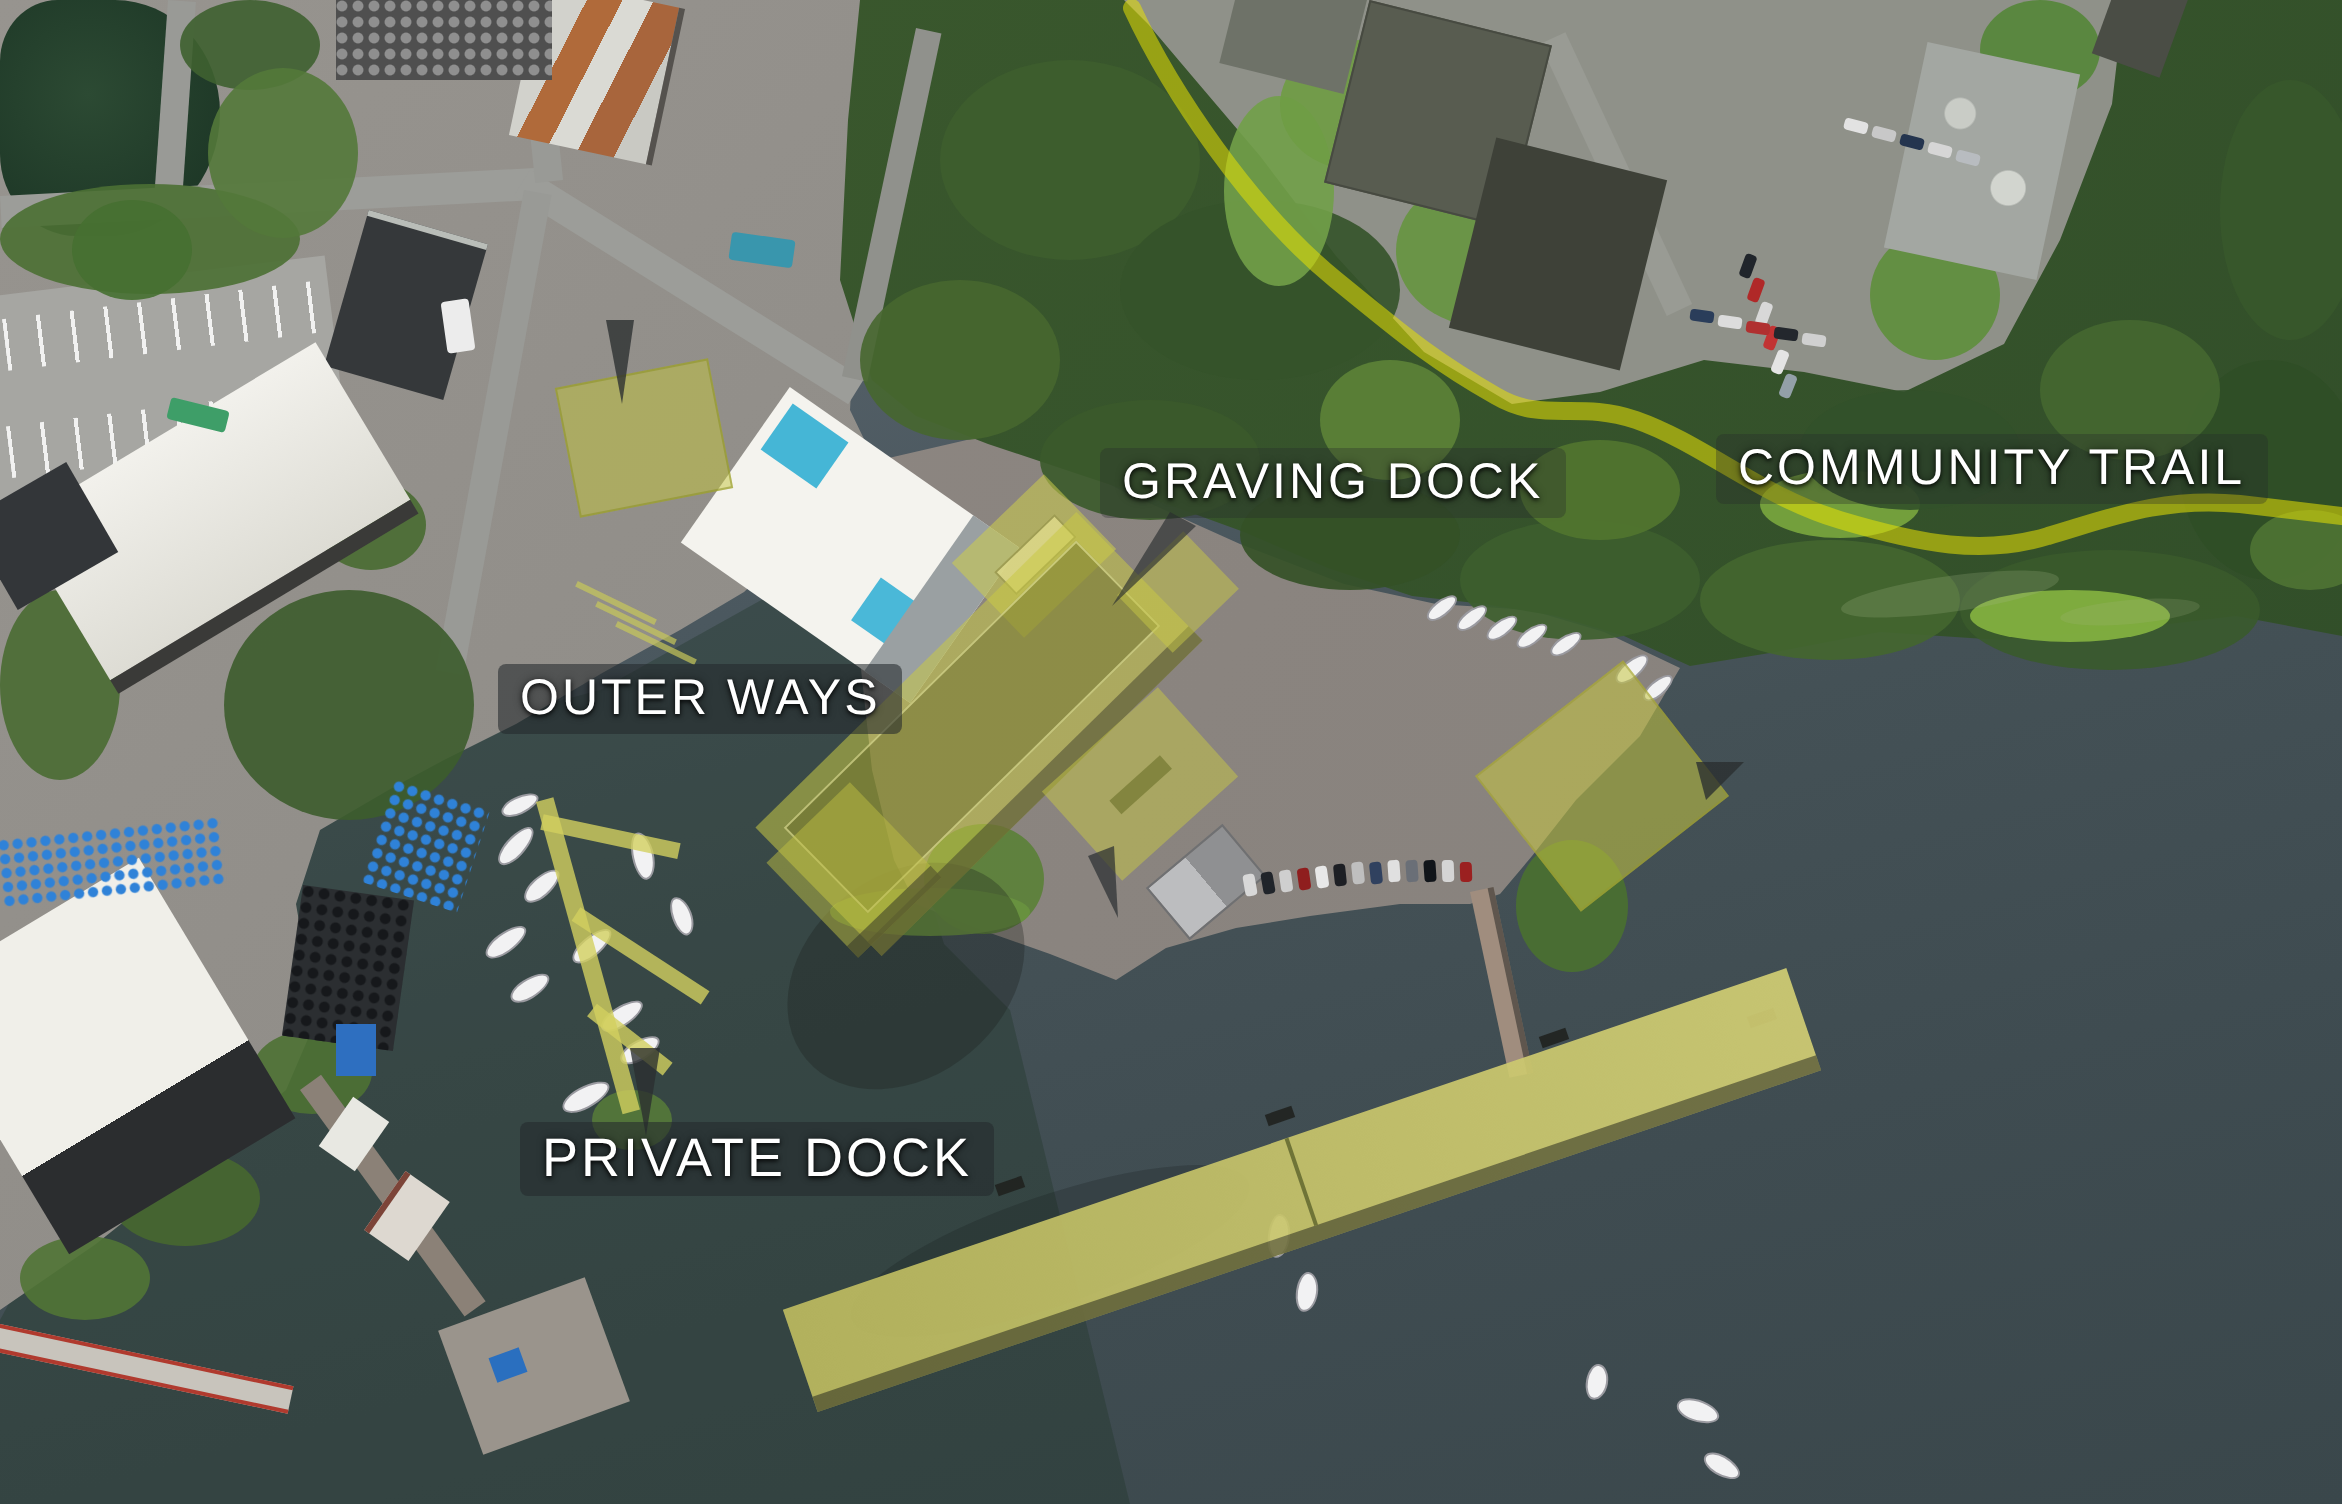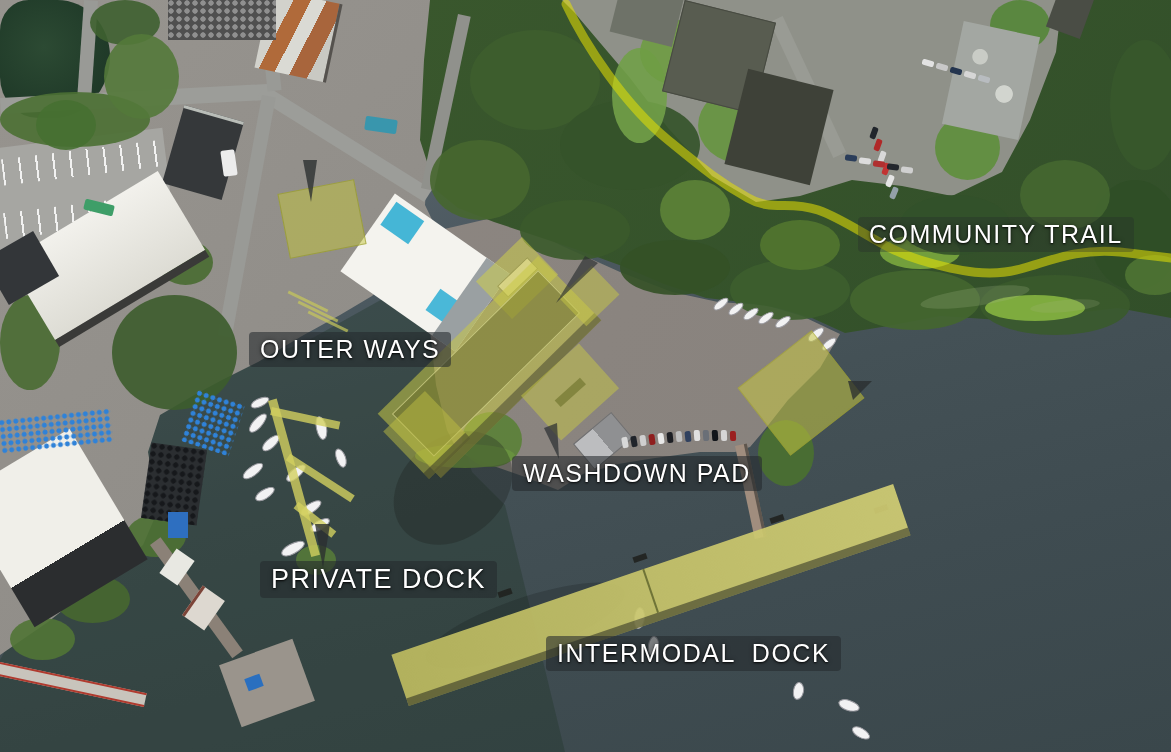--- a/index.html
+++ b/index.html
@@ -225,18 +225,17 @@
   </div>
 
   <svg class="abs" width="1171" height="752" style="left:0;top:0;z-index:50;">
     <polygon points="303,160 317,160 311,202" fill="rgba(42,46,48,.78)"></polygon>
     <polygon points="585,256 598,263 556,303" fill="rgba(42,46,48,.65)"></polygon>
     <polygon points="848,381 872,381 853,400" fill="rgba(42,46,48,.78)"></polygon>
     <polygon points="544,428 557,423 559,459" fill="rgba(42,46,48,.7)"></polygon>
     <polygon points="315,524 330,524 323,568" fill="rgba(42,46,48,.78)"></polygon>
   </svg>
 
+  <div class="lbl faint" style="left:550px;top:224px;">GRAVING DOCK</div>
   <div class="lbl" style="left:249px;top:332px;">OUTER WAYS</div>
   <div class="lbl faint" style="left:858px;top:217px;">COMMUNITY TRAIL</div>
-  <div class="lbl" style="left:512px;top:456px;">WASHDOWN PAD</div>
   <div class="lbl" style="left:260px;top:561px;font-size:27px;">PRIVATE DOCK</div>
-  <div class="lbl" style="left:546px;top:636px;">INTERMODAL  DOCK</div>
 </div>
 
 </body></html>

